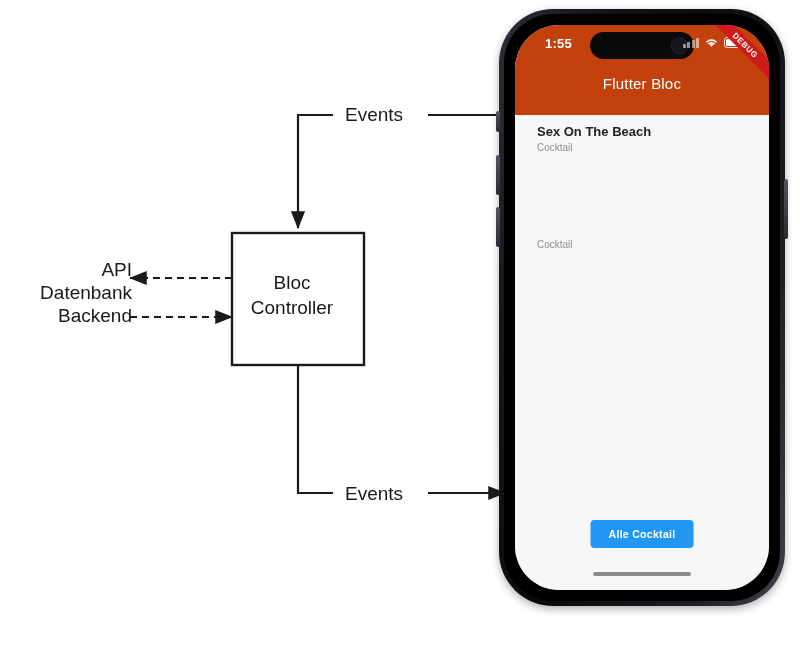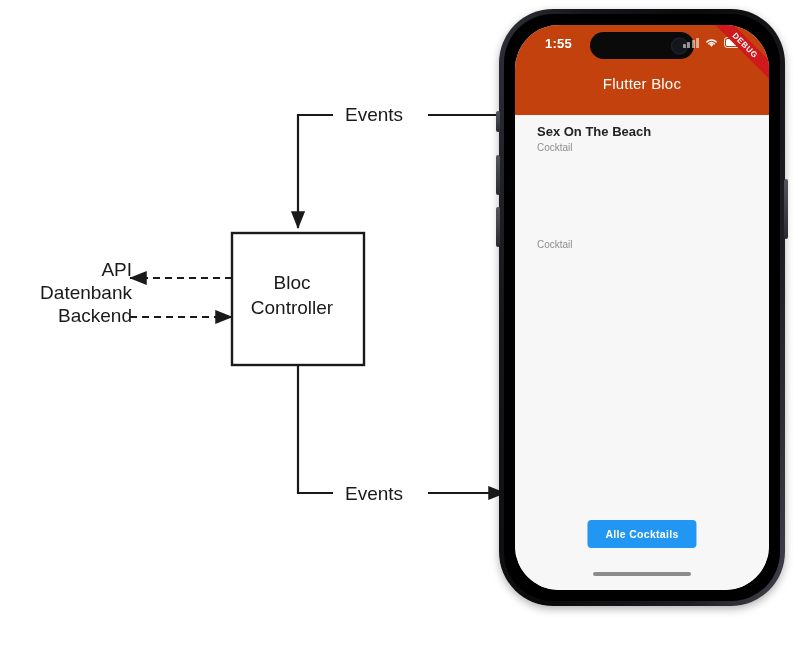--- a/index.html
+++ b/index.html
@@ -350,21 +350,21 @@
               <div class="li-sub">Cocktail</div>
             </div>
 
             <div class="list-item">
             </div>
 
             <div class="list-item">
               <div class="li-sub">Cocktail</div>
             </div>
 
-            <button id="all-cocktails-button">Alle Cocktails</button>
+            <button id="all-cocktails-button">Alle Cocktail</button>
 
             <div id="home-indicator"></div>
           </div>
 
         </div>
       </div>
     </div>
   </div>
 
 </div>

